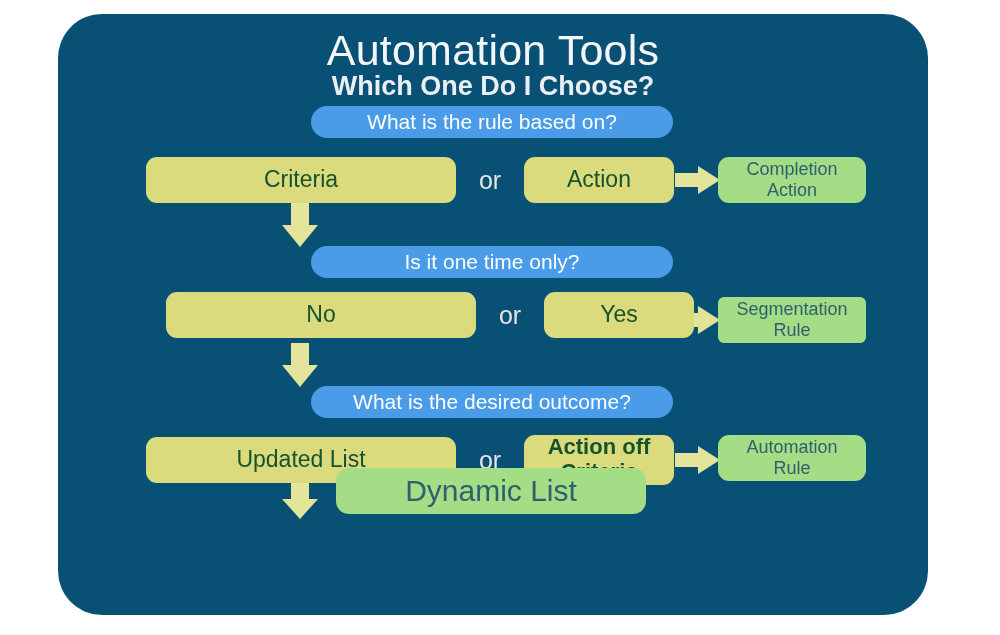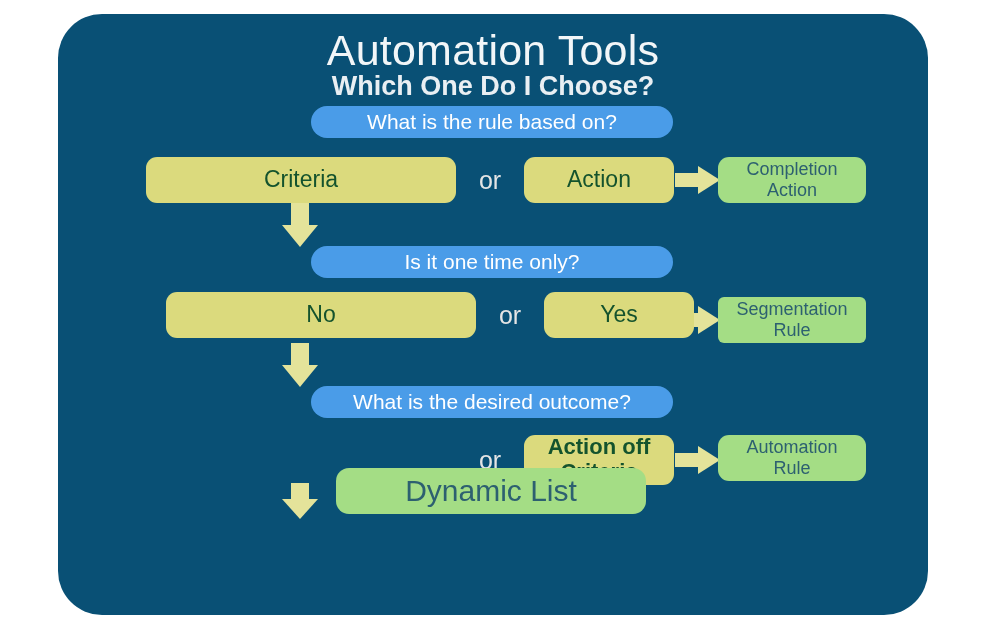--- a/index.html
+++ b/index.html
@@ -237,20 +237,21 @@
 
     <div class="result res2">
       <span>
         <span>Segmentation</span><br>
         <span>Rule</span>
       </span>
     </div>
 
     <div class="question q3">What is the desired outcome?</div>
 
+    <div class="opt opt-wide r3w">Updated List</div>
 
     <div class="or r3w">or</div>
 
     <div class="opt opt-narrow two-line">
       <span>
         <span>Action off</span><br>
         <span>Criteria</span>
       </span>
     </div>
 

